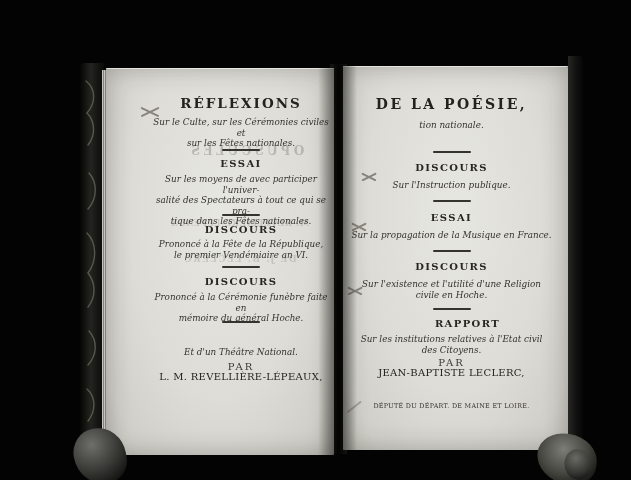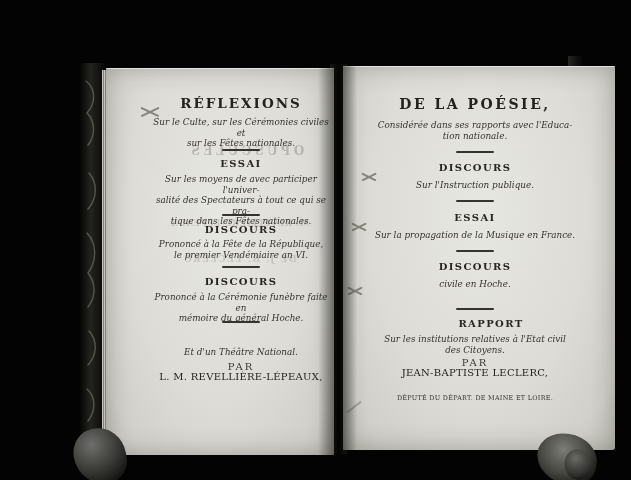--- a/index.html
+++ b/index.html
@@ -21,21 +21,21 @@
          background:linear-gradient(90deg,#161614,#030302 50%,#131311);}
 
   .page{position:absolute;
         background:radial-gradient(ellipse at 50% 38%,#e7e7e2 0%,#dddcd7 55%,#d0cfc9 85%,#c0bfb8 100%);
         box-shadow:inset 0 0 24px rgba(35,35,30,.30);}
   .page::before{content:"";position:absolute;left:0;right:0;top:0;height:1px;
         background:rgba(250,250,245,.65);}
   .page.left{left:106px;top:68px;width:228px;height:387px;border-radius:2px 1px 1px 3px;}
   .page.left::after{content:"";position:absolute;right:0;top:0;bottom:0;width:16px;
         background:linear-gradient(to right,rgba(0,0,0,0),rgba(28,28,24,.5));}
-  .page.right{left:343px;top:66px;width:272px;height:384px;border-radius:1px 2px 3px 1px;}
+  .page.right{left:343px;top:66px;width:225px;height:384px;border-radius:1px 2px 3px 1px;}
   .page.right::after{content:"";position:absolute;left:0;top:0;bottom:0;width:14px;
         background:linear-gradient(to right,rgba(22,22,19,.5),rgba(0,0,0,0));}
 
   .content{position:absolute;top:0;bottom:0;}
   .page.left  .content{left:44px;right:2px;}
   .page.right .content{left:2px;right:10px;}
   .blk{position:absolute;left:0;right:0;text-align:center;}
 
   
   .h-xl {font-size:13.5px;letter-spacing:2px;font-weight:700;color:#24221d;}
@@ -151,56 +151,56 @@
   <div class="page right">
 
     <div class="xmark" style="left:18px;top:104px;width:16px;height:12px;"></div>
     <div class="xmark" style="left:8px;top:154px;width:16px;height:12px;"></div>
     <div class="xmark" style="left:4px;top:218px;width:16px;height:12px;"></div>
     <div class="stroke" style="left:2px;top:340px;"></div>
 
     <div class="content">
       <div class="blk h-xlr" style="top:30px;">DE LA POÉSIE,</div>
       <div class="blk" style="top:54px;">
-        <div class="it">Considérée dans ses rapports avec l'Educa-</div>
         <div class="it">tion nationale.</div>
       </div>
       <div class="blk rule" style="top:85px;">
           <i></i>
         </div>
 
       <div class="blk h-md" style="top:96px;">DISCOURS</div>
       <div class="blk it" style="top:114px;">Sur l'Instruction publique.</div>
       <div class="blk rule" style="top:134px;">
           <i></i>
         </div>
 
       <div class="blk h-md" style="top:146px;">ESSAI</div>
       <div class="blk it" style="top:164px;">Sur la propagation de la Musique en France.</div>
       <div class="blk rule" style="top:184px;">
           <i></i>
         </div>
 
       <div class="blk h-md" style="top:195px;">DISCOURS</div>
       <div class="blk" style="top:213px;">
+        <div class="it">Sur l'existence et l'utilité d'une Religion</div>
         <div class="it">civile en Hoche.</div>
       </div>
       <div class="blk rule" style="top:242px;">
           <i></i>
         </div>
 
       <div class="blk h-md" style="top:252px;padding-left:32px;">RAPPORT</div>
       <div class="blk" style="top:268px;">
         <div class="it">Sur les institutions relatives à l'Etat civil</div>
         <div class="it">des Citoyens.</div>
       </div>
 
       <div class="blk par" style="top:291px;">PAR</div>
       <div class="blk author" style="top:301px;">JEAN-BAPTISTE LECLERC,</div>
-      <div class="blk role" style="top:328px;">DÉPUTÉ DU DÉPART. DE MAINE ET LOIRE.</div>
+      <div class="blk role" style="top:336px;">DÉPUTÉ DU DÉPART. DE MAINE ET LOIRE.</div>
     </div>
   </div>
 
   <div class="thumb tl">
     <div class="pad"></div>
   </div>
   <div class="thumb tr">
     <div class="pad"></div>
     <div class="pad b2"></div>
   </div>

